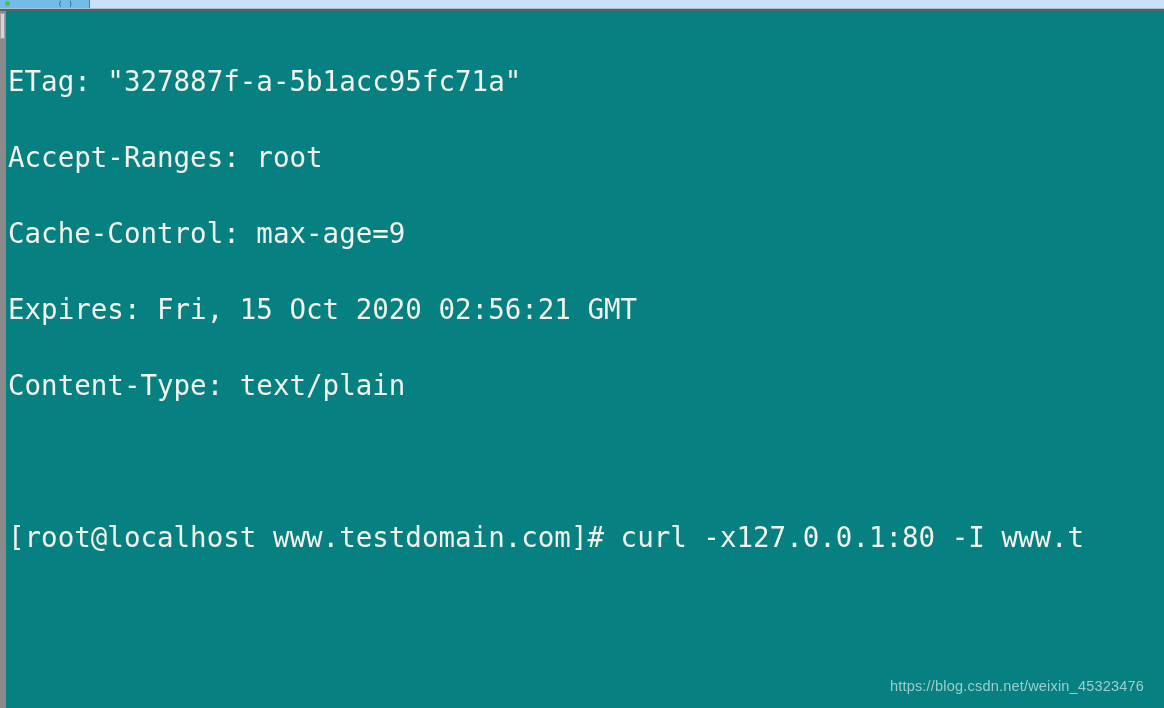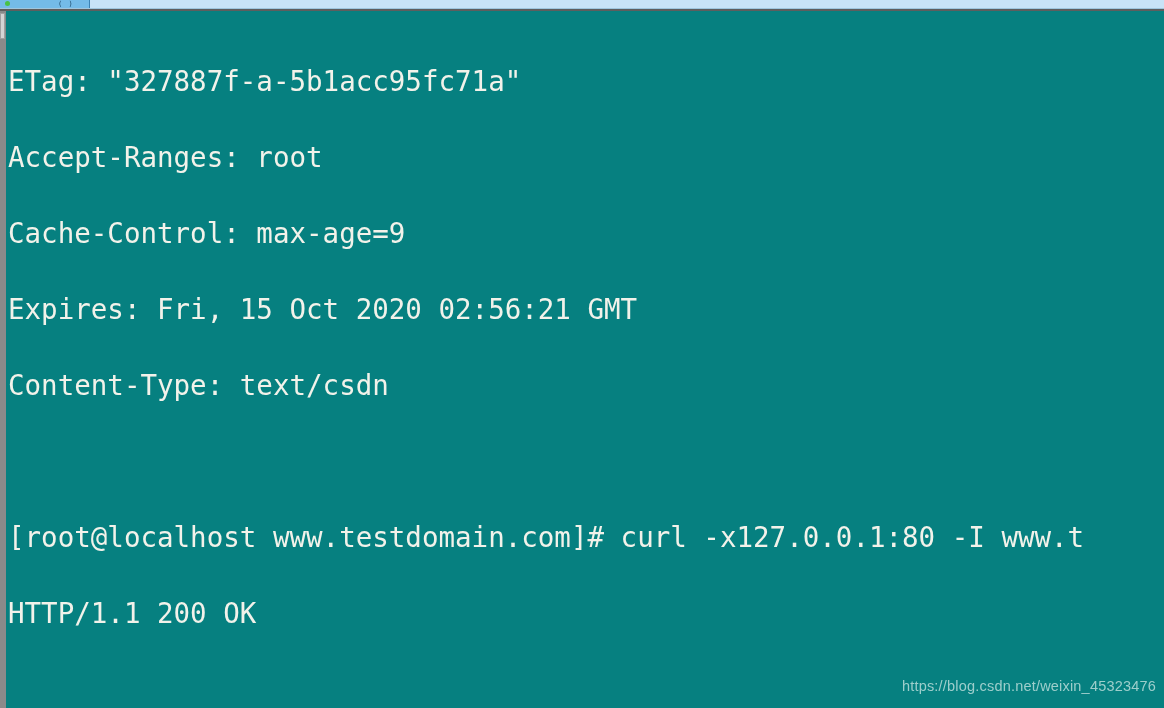--- a/index.html
+++ b/index.html
@@ -106,21 +106,21 @@
     white-space: pre;
     overflow: hidden;
     padding-left: 2px;
     box-sizing: border-box;
   }
   .term-line.blank { color: transparent; }
 
   
   .watermark {
     position: absolute;
-    right: 8px;
+    right: 20px;
     bottom: 14px;
     font-family: "Liberation Sans", sans-serif;
     font-size: 14.5px;
     color: #b8dcd9;
     opacity: 0.85;
     white-space: nowrap;
     letter-spacing: 0.2px;
   }
 </style>
 </head>
@@ -140,24 +140,23 @@
     <div class="frame-scroll-thumb"></div>
   </div>
 
   <div class="terminal">
     <div class="term-body">
 
       <span class="term-line">ETag: "327887f-a-5b1acc95fc71a"</span>
       <span class="term-line">Accept-Ranges: root</span>
       <span class="term-line">Cache-Control: max-age=9</span>
       <span class="term-line">Expires: Fri, 15 Oct 2020 02:56:21 GMT</span>
-      <span class="term-line">Content-Type: text/csdn</span>
+      <span class="term-line">Content-Type: text/plain</span>
       <span class="term-line blank"></span>
       <span class="term-line">[root@localhost www.testdomain.com]# curl -x127.0.0.1:80 -I www.t</span>
-      <span class="term-line">HTTP/1.1 200 OK</span>
       
       
       
       
       
       
       
       
       
 

